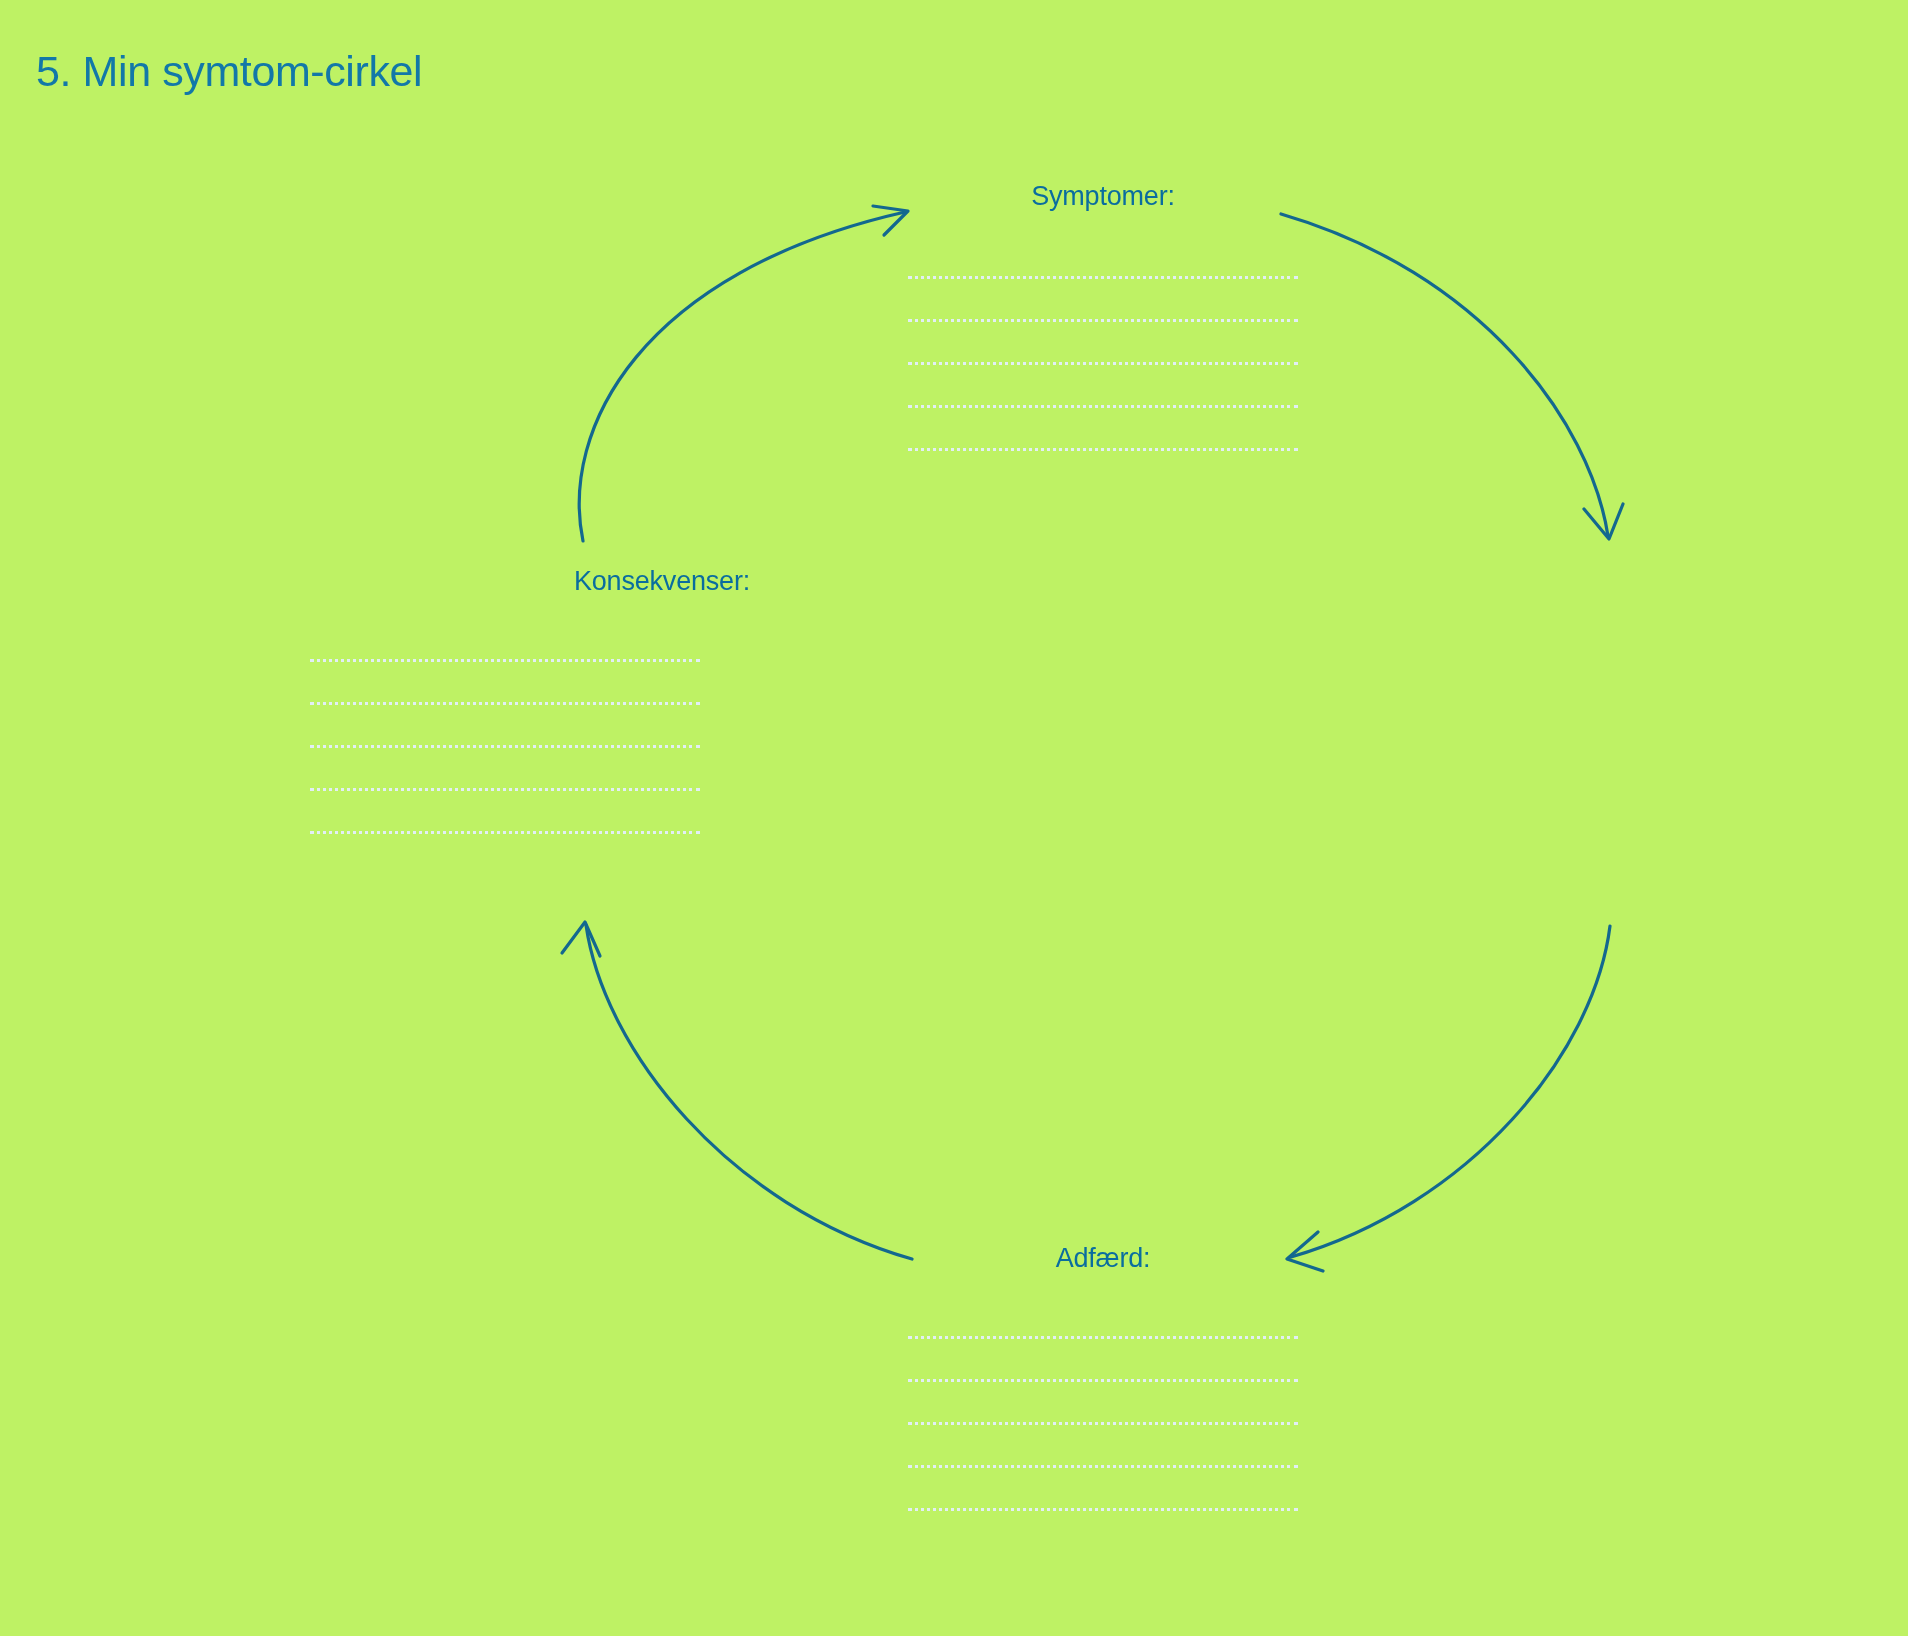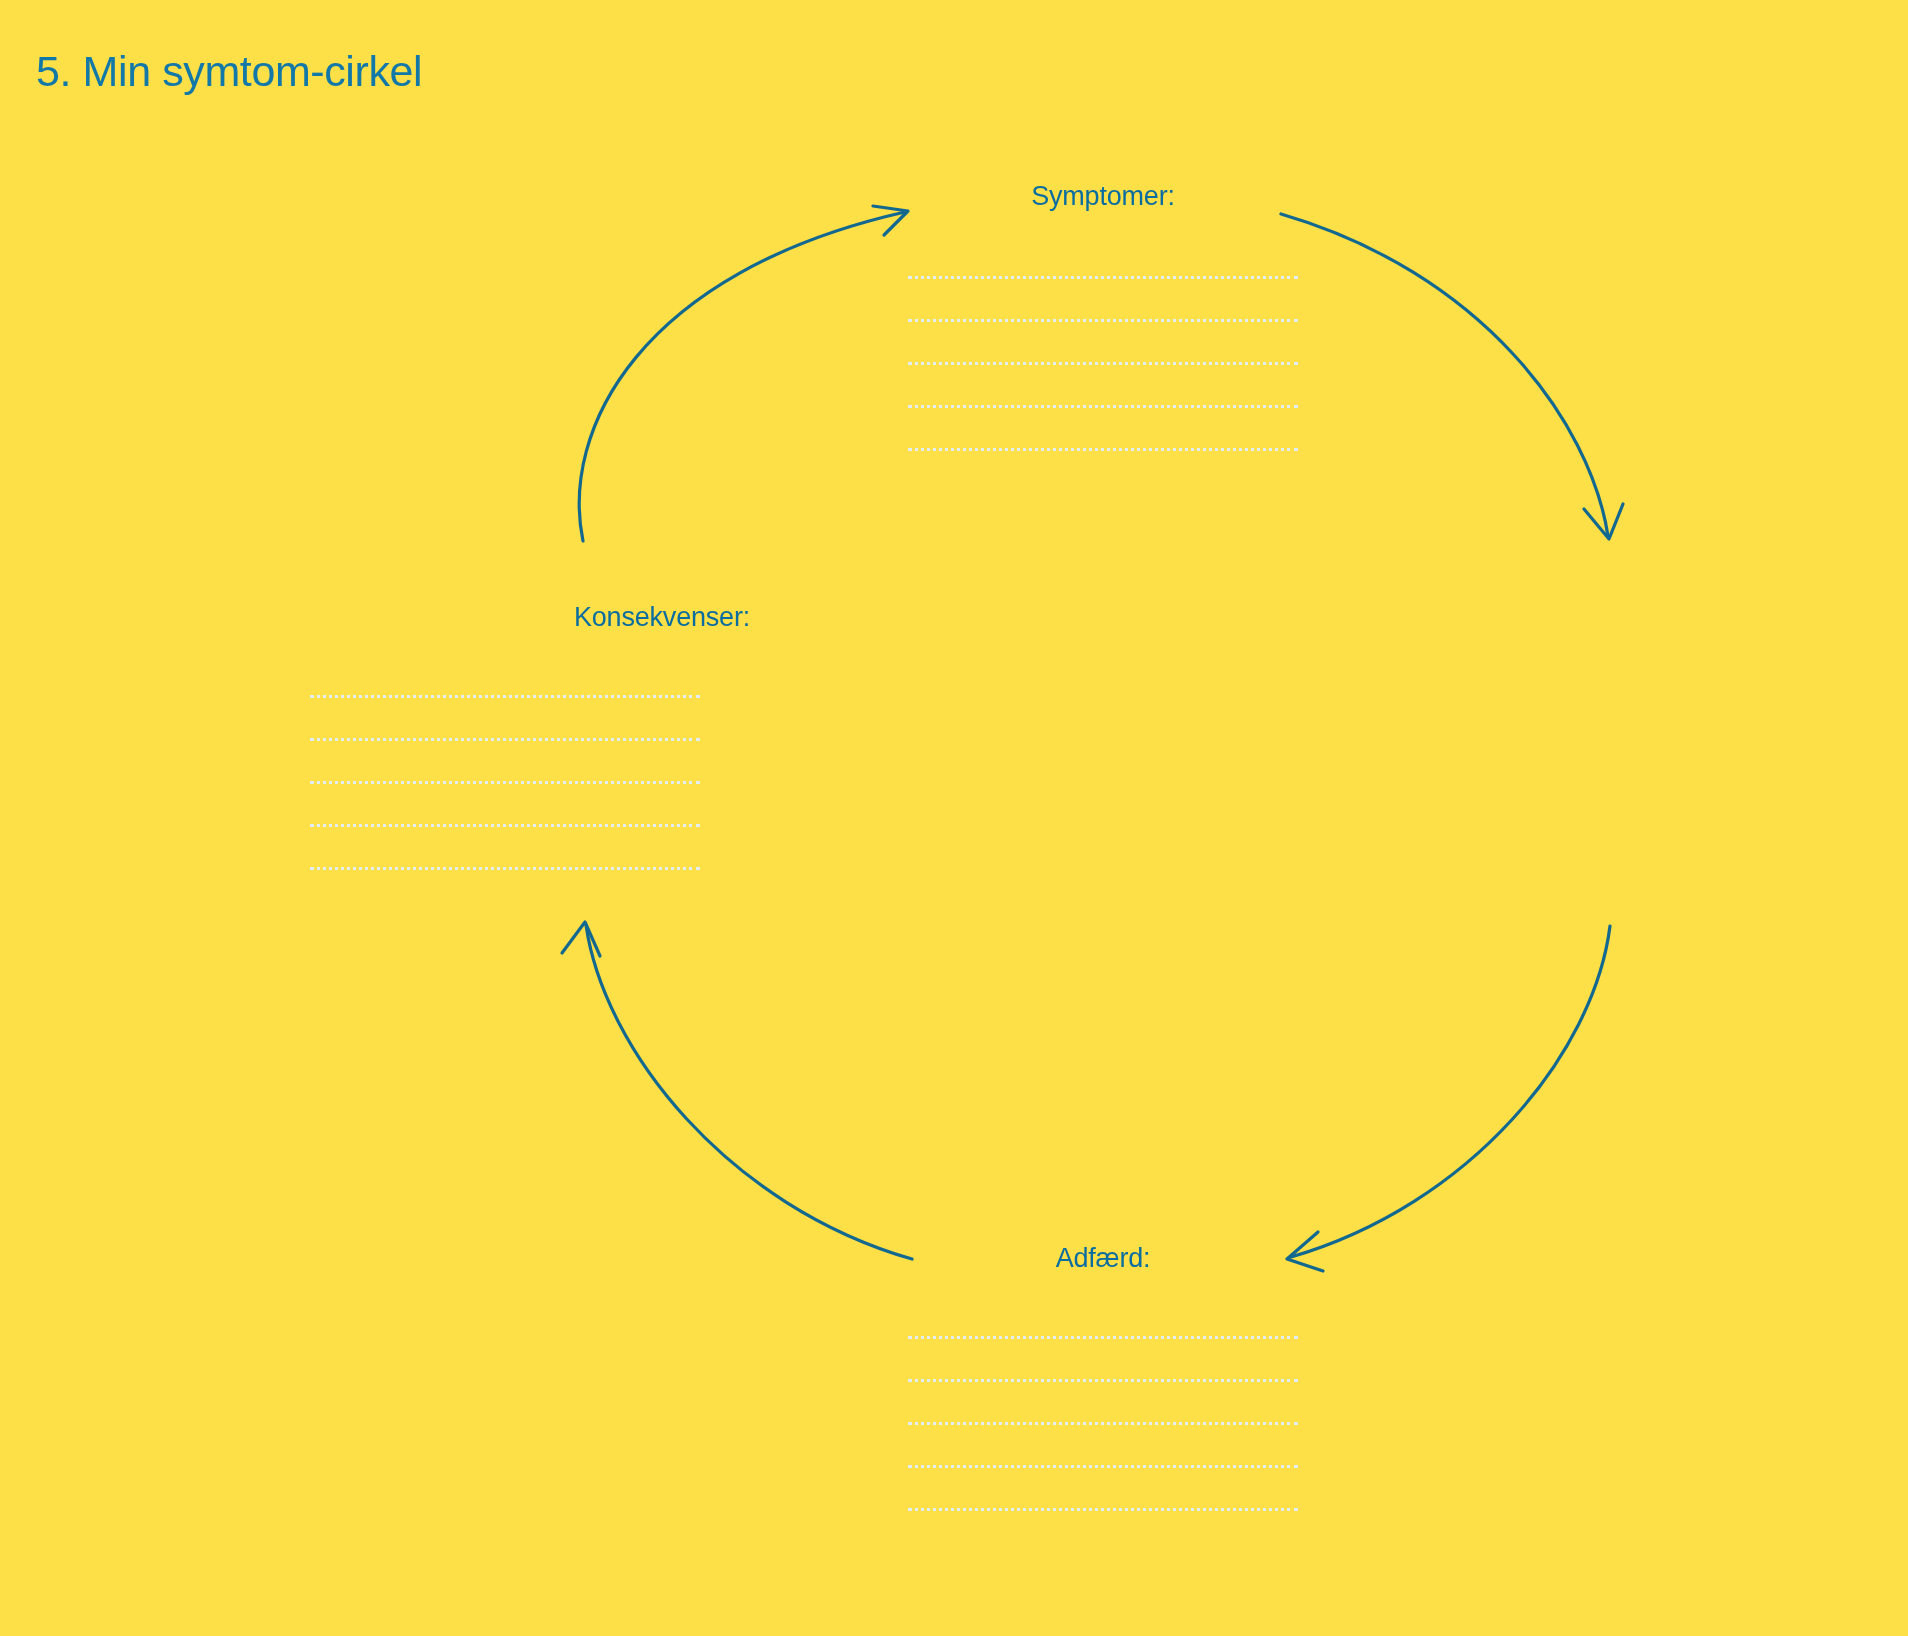--- a/index.html
+++ b/index.html
@@ -8,21 +8,21 @@
     background: #ffffff;
   }
   body {
     font-family: "Liberation Sans", sans-serif;
     -webkit-font-smoothing: antialiased;
   }
   #page {
     position: relative;
     width: 1908px;
     height: 1636px;
-    background: #fde047;
+    background: #bef264;
     overflow: hidden;
   }
 
   
   #page-title {
     position: absolute;
     left: 36px;
     top: 18px;
     font-size: 43px;
     font-weight: 400;
@@ -67,21 +67,21 @@
   #node-symptomer .write-line { width: 390px; margin: 0 auto 40px auto; }
 
   
   #node-tanker { left: 1450px; top: 566px; width: 440px; }
   #node-tanker .node-label { text-align: right; padding-right: 65px; }
   #node-tanker .node-lines { padding-top: 62px; }
   #node-tanker .write-line { width: 418px; margin: 0 0 40px 22px; }
 
   
   #node-konsekvenser { left: 310px; top: 566px; width: 450px; }
-  #node-konsekvenser .node-label { text-align: right; padding-right: 10px; margin-top: 36px; }
+  #node-konsekvenser .node-label { text-align: right; padding-right: 10px; }
   #node-konsekvenser .node-lines { padding-top: 62px; }
   #node-konsekvenser .write-line { width: 390px; margin: 0 0 40px 0; }
 
   
   #node-adfaerd { left: 888px; top: 1243px; width: 430px; }
   #node-adfaerd .node-label { text-align: center; }
   #node-adfaerd .node-lines { padding-top: 62px; }
   #node-adfaerd .write-line { width: 390px; margin: 0 auto 40px auto; }
 </style>
 </head>

